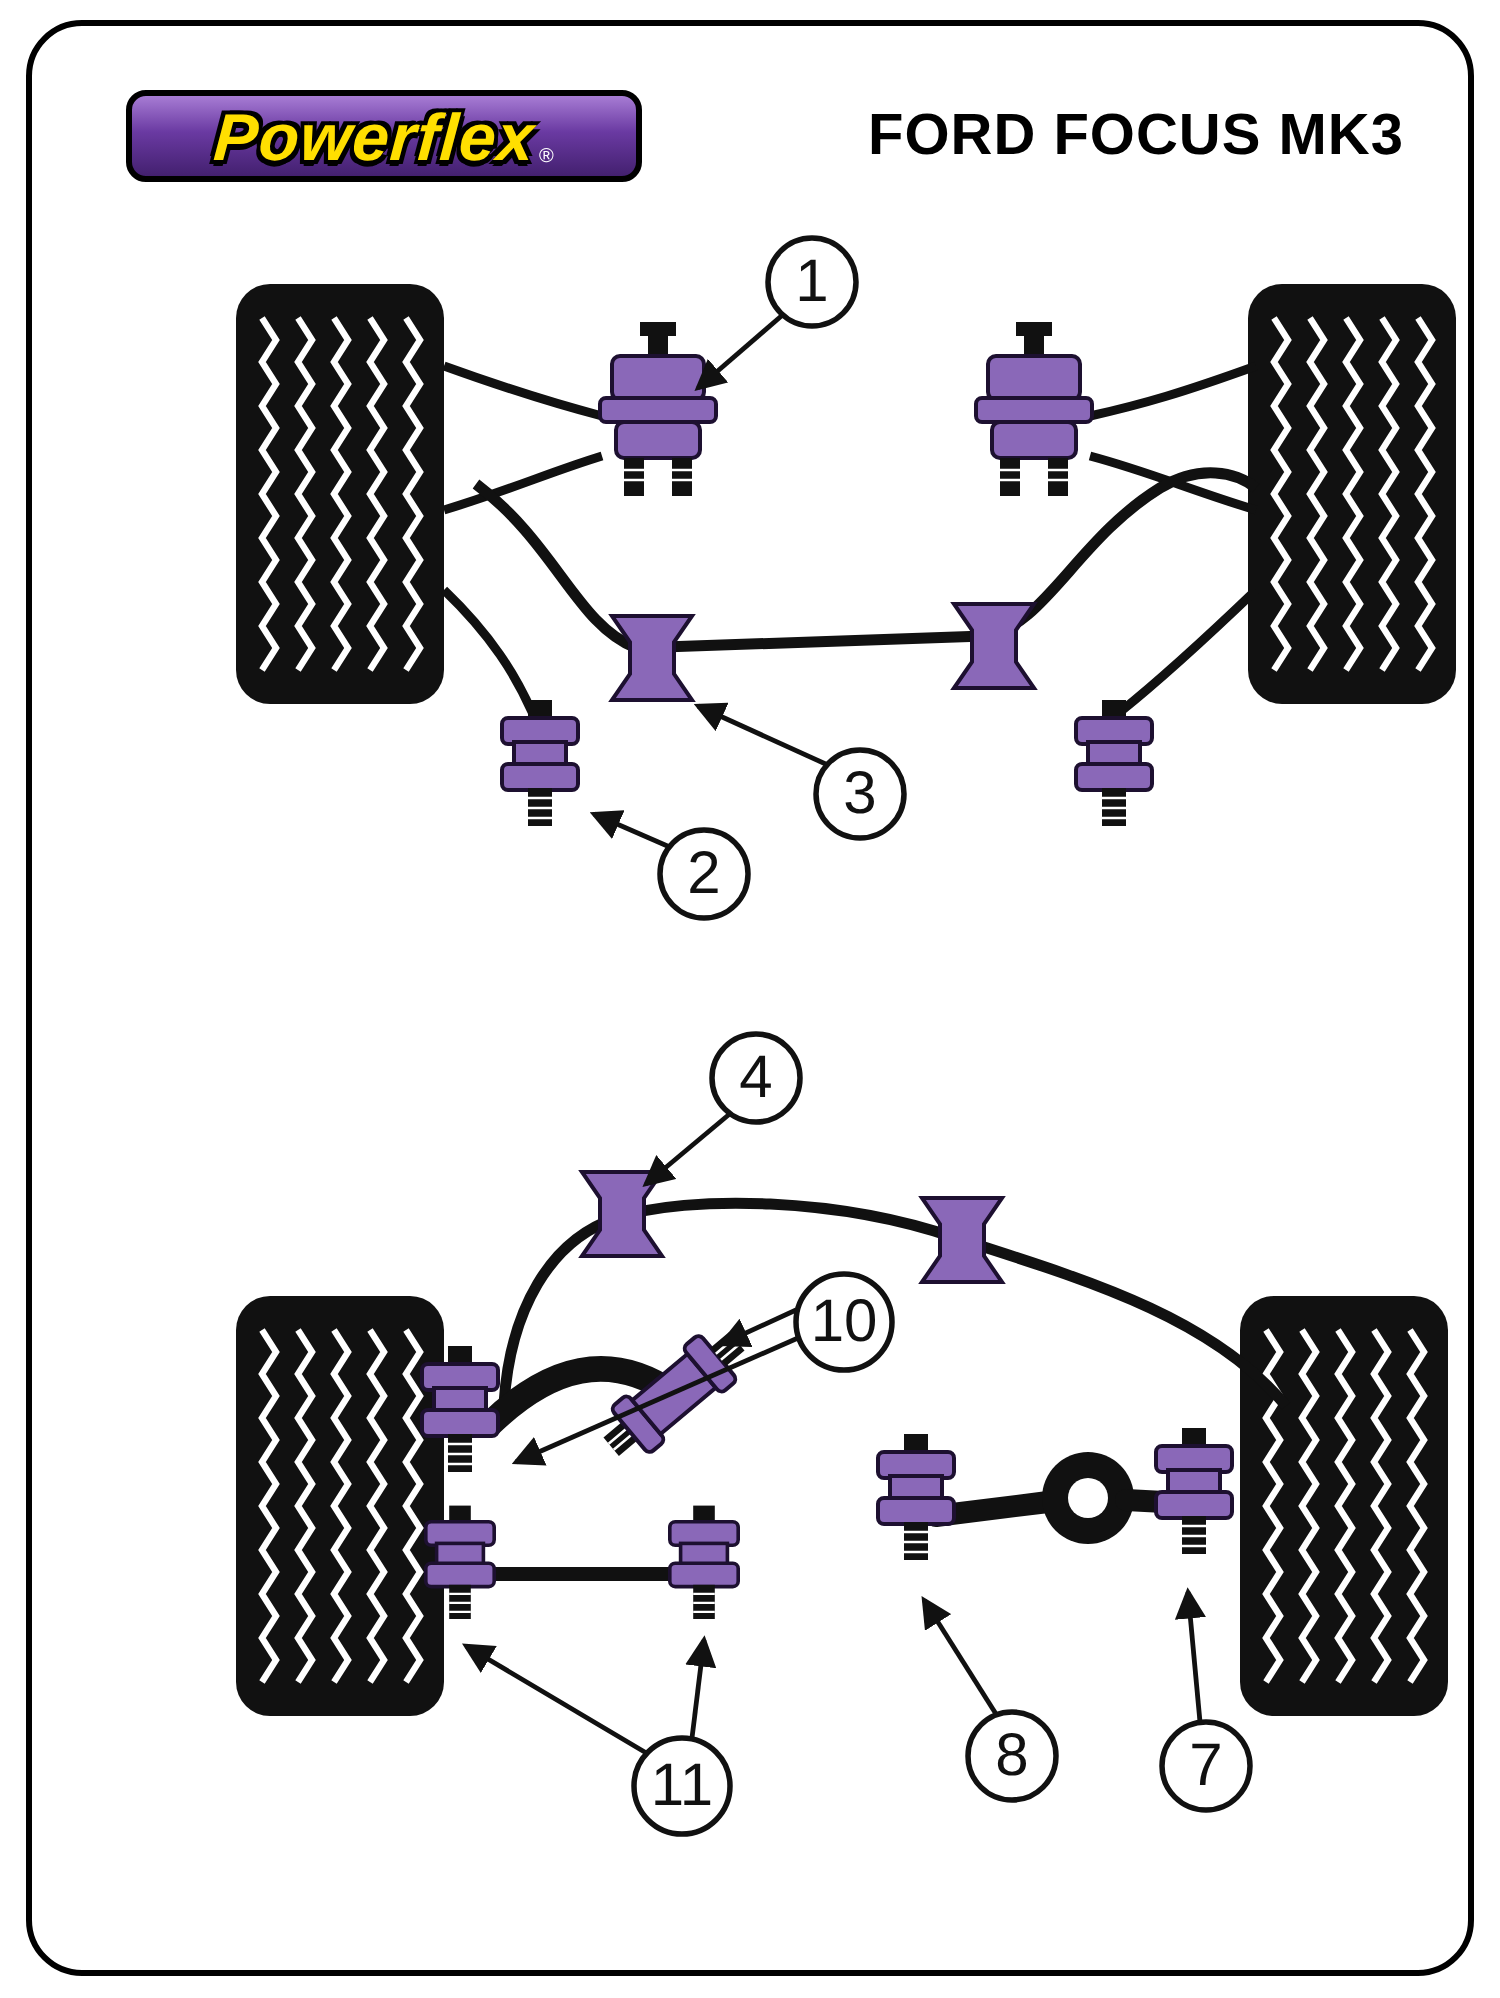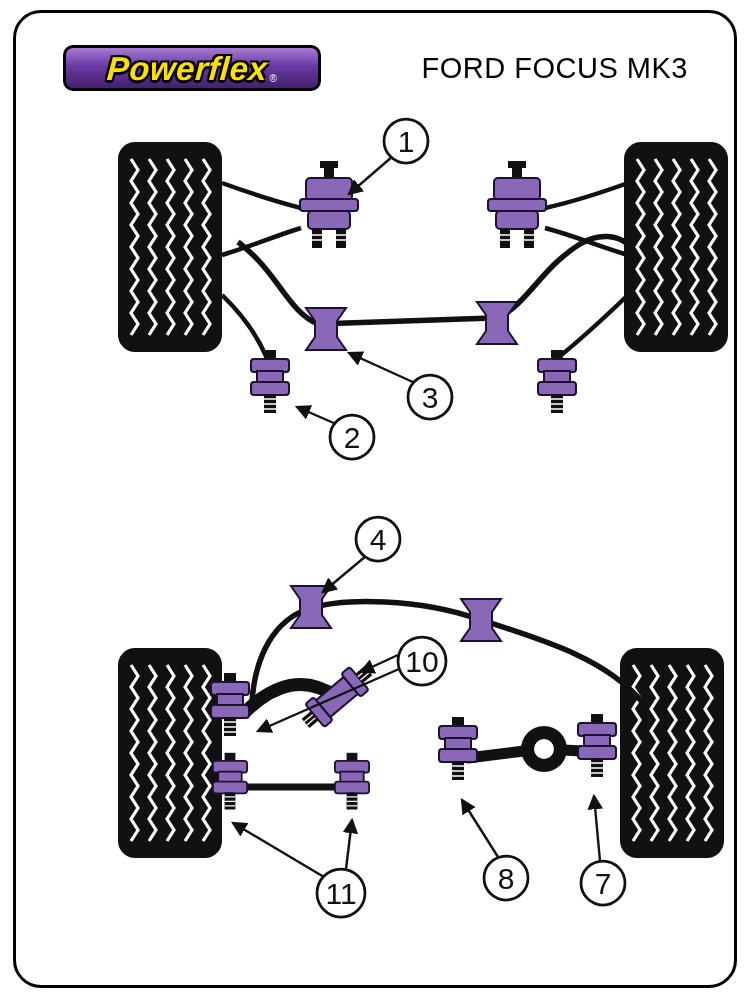--- a/index.html
+++ b/index.html
@@ -28,22 +28,22 @@
   .logo-text{
     font-style:italic;font-weight:700;font-size:33px;line-height:1;
     color:var(--logo-yellow);letter-spacing:.5px;transform:skewX(-4deg);
     text-shadow:-2px -2px 0 #000,2px -2px 0 #000,-2px 2px 0 #000,2px 2px 0 #000,0 3px 0 #000;
   }
   .reg{
     font-size:10px;color:#ffffff;align-self:flex-end;margin:0 0 4px 2px;
     font-style:normal;font-weight:400;
   }
   .title{
-    position:absolute;right:62px;top:52px;margin:0;
-    font-size:29px;font-weight:400;color:#000;letter-spacing:.5px;white-space:nowrap;text-align:center;
+    position:absolute;right:48px;top:52px;margin:0;
+    font-size:29px;font-weight:700;color:#000;letter-spacing:.5px;white-space:nowrap;text-align:center;
   }
   svg{position:absolute;left:0;top:0;}
   .callout-circle{fill:#fff;stroke:var(--line);stroke-width:2.75;}
   .callout-num{font:400 30px "Liberation Sans",sans-serif;fill:var(--line);}
   .arrow{stroke:var(--line);stroke-width:2.4;fill:none;}
   .arm{stroke:var(--line);fill:none;}
   .purple{fill:var(--bushing);stroke:var(--bushing-stroke);stroke-width:2;}
   .blk{fill:var(--line);stroke:none;}
   .thread{stroke:#fff;stroke-width:1.3;fill:none;}
 </style>

